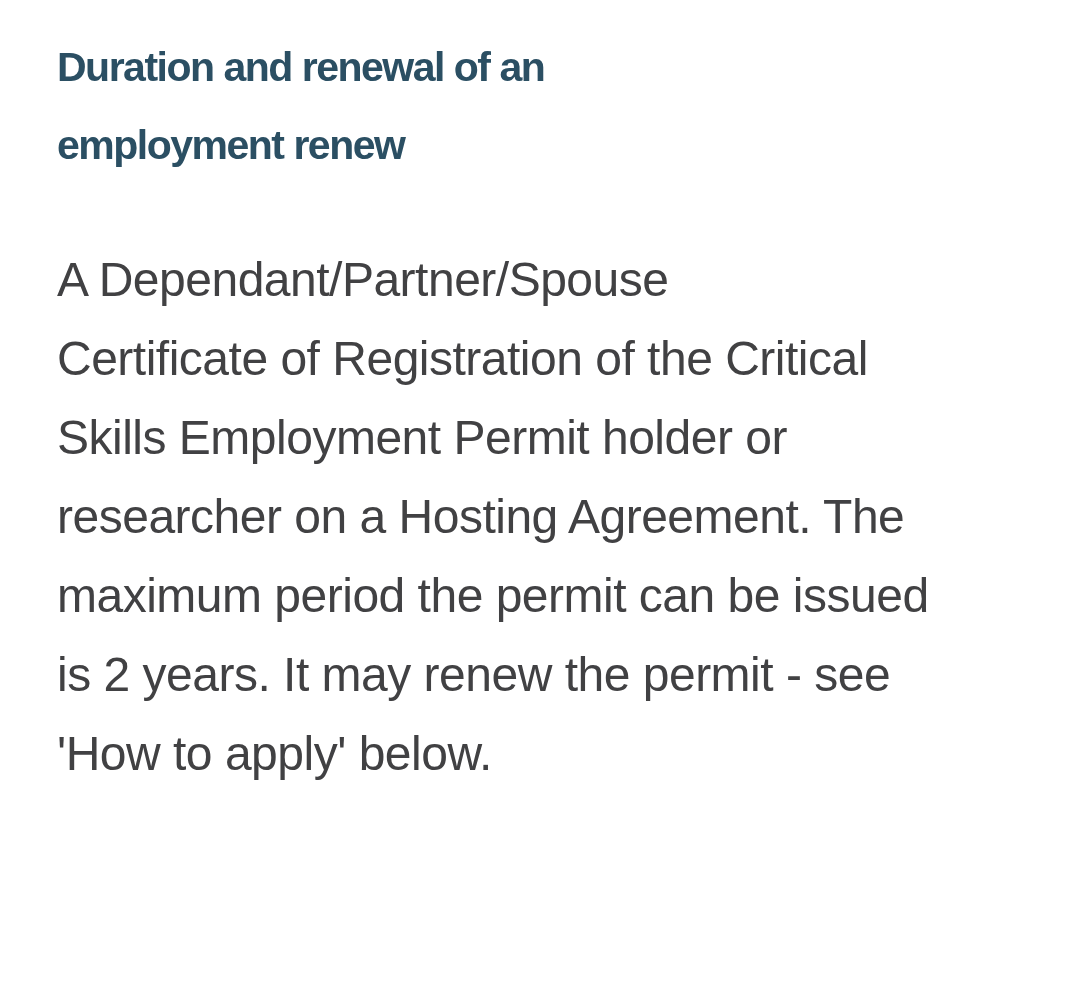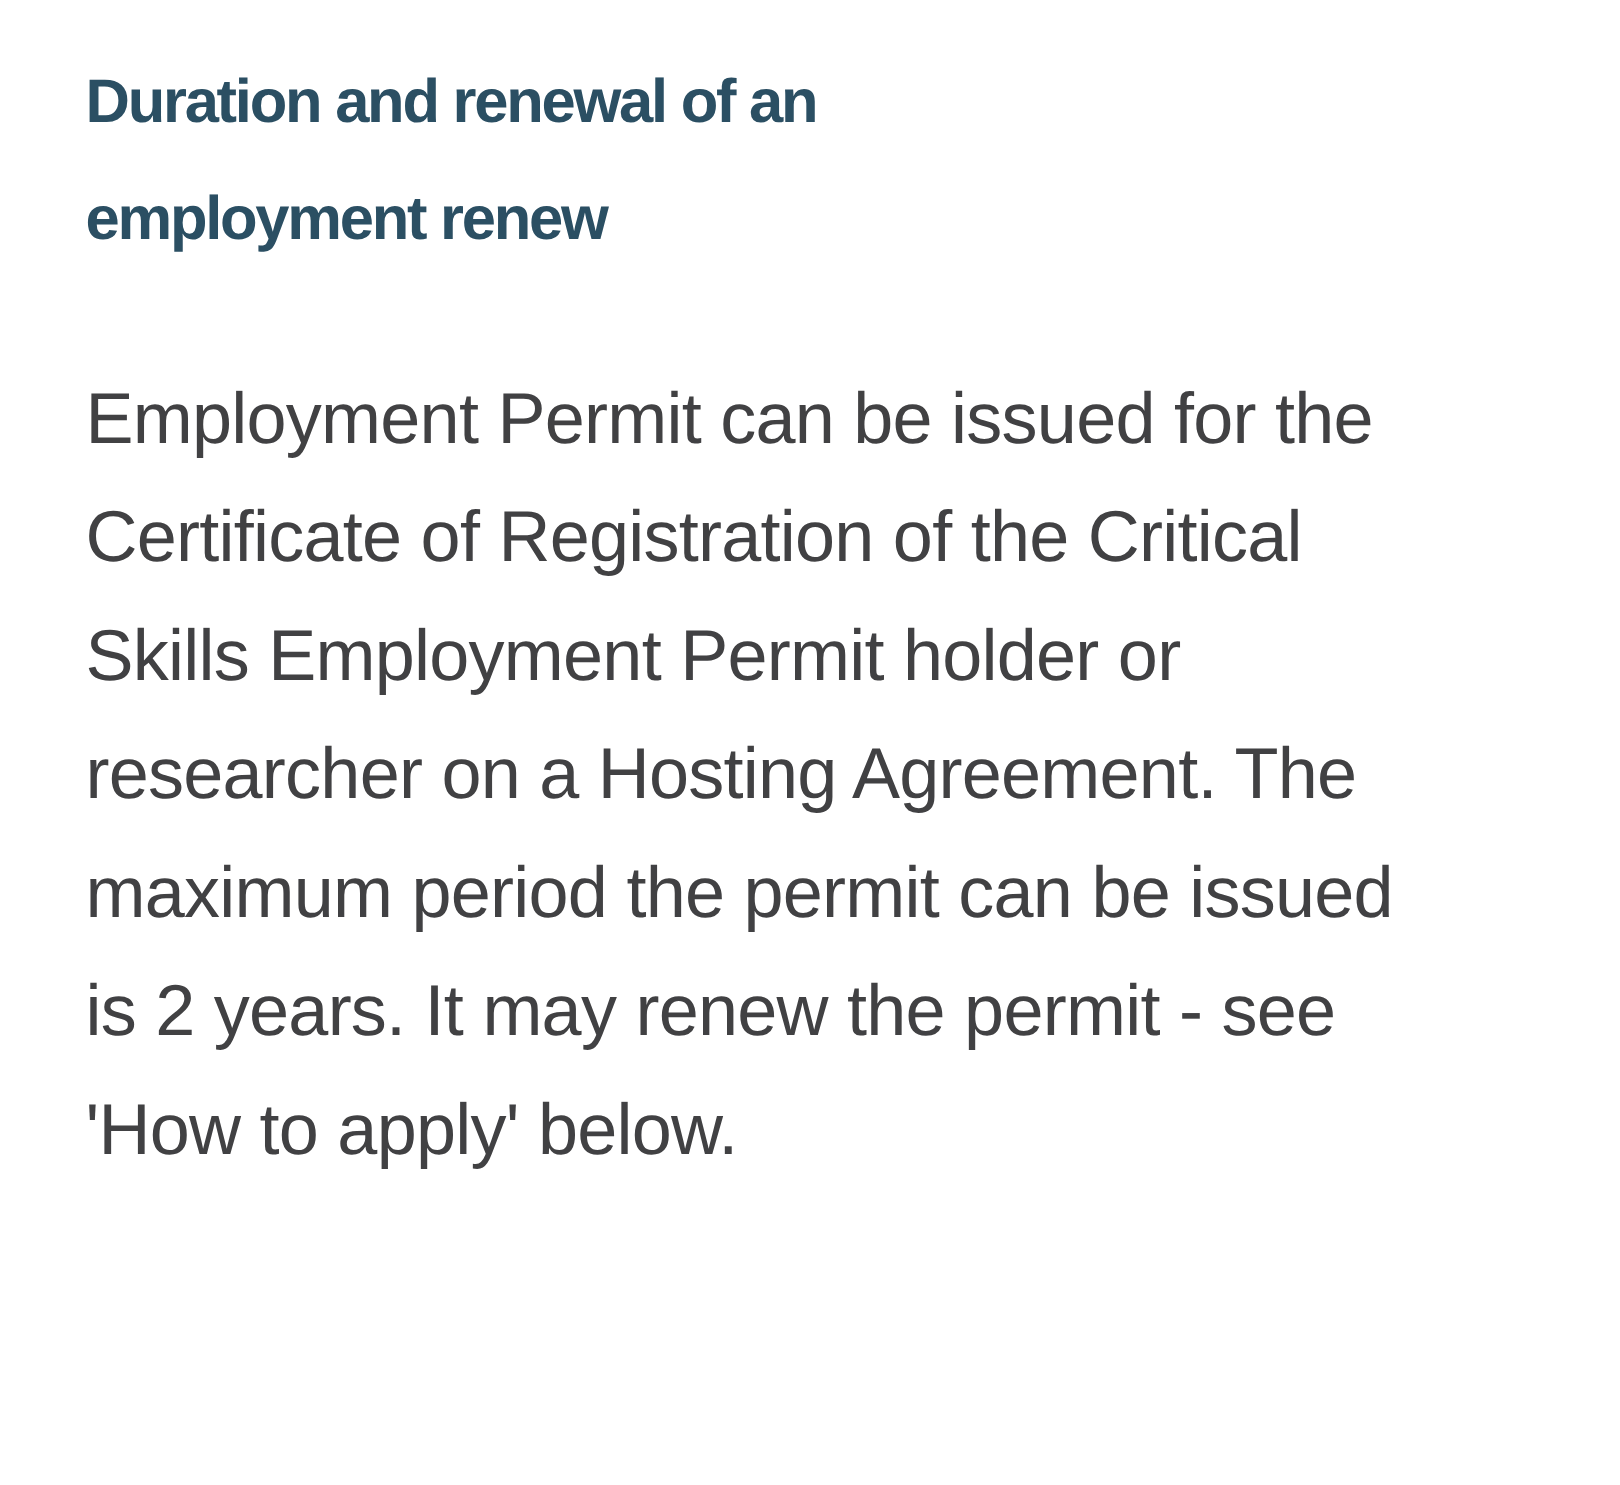--- a/index.html
+++ b/index.html
@@ -43,21 +43,21 @@
 <body>
 
 <div class="article">
 
   <h1 class="heading" style="color: rgb(43, 79, 99);">
     <span class="heading-line">Duration and renewal of an</span>
     <span class="heading-line">employment renew</span>
   </h1>
 
   <p class="paragraph" style="color: rgb(65, 65, 67);">
-    <span class="paragraph-line">Employment Permit can be issued for the</span>
+    <span class="paragraph-line">A Dependant/Partner/Spouse</span>
     <span class="paragraph-line">Certificate of Registration of the Critical</span>
     <span class="paragraph-line">Skills Employment Permit holder or</span>
     <span class="paragraph-line">researcher on a Hosting Agreement. The</span>
     <span class="paragraph-line">maximum period the permit can be issued</span>
     <span class="paragraph-line">is 2 years. It may renew the permit - see</span>
     <span class="paragraph-line">'How to apply' below.</span>
   </p>
 
 </div>
 

